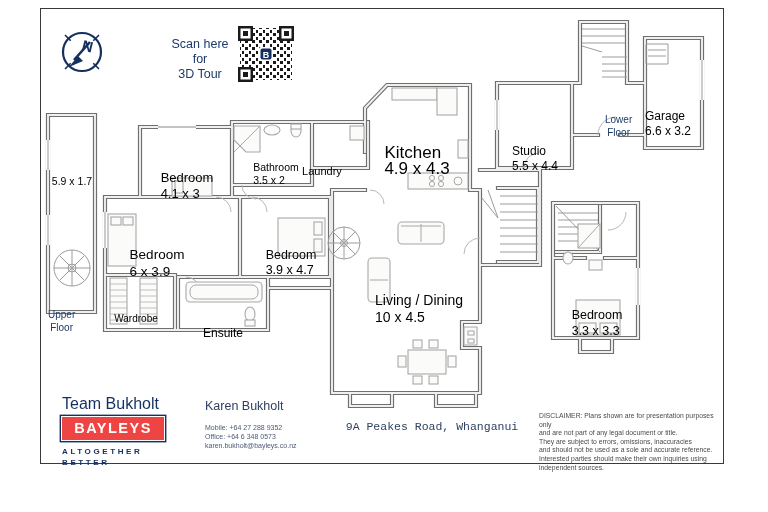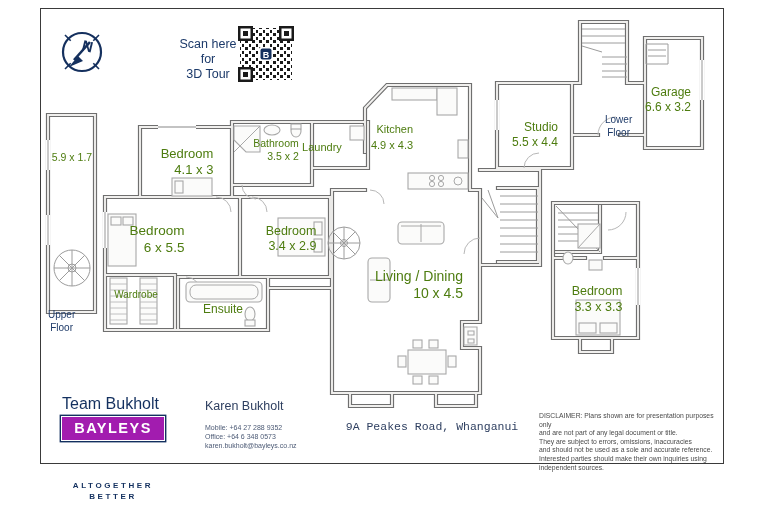--- a/index.html
+++ b/index.html
@@ -13,35 +13,35 @@
   .wall-outer{stroke:#6f6f6f;stroke-width:4.2;fill:none;stroke-linecap:square;stroke-linejoin:miter;}
   .wall-inner{stroke:#f1f0ee;stroke-width:1.9;fill:none;stroke-linecap:square;stroke-linejoin:miter;}
   .stair{stroke:#9c9c9c;stroke-width:1;fill:none;}
   .furn{stroke:#a8a8a8;stroke-width:1.1;fill:#fbfbfa;}
   .furn-line{stroke:#a8a8a8;stroke-width:1;fill:none;}
   .door{stroke:#b7b7b7;stroke-width:1;fill:none;}
   .win-cut{stroke:#ffffff;stroke-width:4.6;fill:none;}
   .win-line{stroke:#b0b0b0;stroke-width:1.3;fill:none;}
   .hatch{stroke:#b3b3b3;stroke-width:.8;fill:none;}
 
-  .room-label{position:absolute;transform:translateX(-50%);text-align:right;
-              color:#4d7c0f;white-space:nowrap;}
+  .room-label{position:absolute;transform:translateX(-50%);text-align:left;
+              color:#000000;white-space:nowrap;margin-top:24px;}
   .left-label{position:absolute;text-align:center;color:#1e3a68;white-space:nowrap;}
   .room-label .ln{display:block;}
 
-  .scan-label{position:absolute;left:208px;top:37px;transform:translateX(-50%);
+  .scan-label{position:absolute;left:200px;top:37px;transform:translateX(-50%);
               text-align:center;color:#1c3a6a;font-size:12.5px;line-height:15px;}
 
   .team{position:absolute;left:62px;top:395px;color:#13305f;font-size:16px;font-weight:400;}
   .bayleys-logo{position:absolute;left:62px;top:417px;width:102px;height:23px;
-                background:#a21caf;color:#ffffff;font-weight:bold;font-size:14.5px;
+                background:#ef4444;color:#ffffff;font-weight:bold;font-size:14.5px;
                 letter-spacing:1.5px;text-align:center;line-height:23px;
                 box-shadow:0 0 0 1px #ffffff,0 0 0 2.4px #13305f;}
-  .tagline{position:absolute;left:62px;top:447px;width:102px;text-align:center;
-           color:#13305f;font-size:8px;font-weight:bold;letter-spacing:2.6px;line-height:10.5px;margin-top:34px;}
+  .tagline{position:absolute;left:62px;top:447px;width:102px;
+           color:#13305f;font-size:8px;font-weight:bold;letter-spacing:2.6px;line-height:10.5px;}
   .agent-name{position:absolute;left:205px;top:399px;color:#2e3f60;font-size:12.5px;}
   .agent-contact{position:absolute;left:205px;top:423px;color:#4c5a75;font-size:7px;line-height:9px;}
   .address{position:absolute;left:432px;top:420px;transform:translateX(-50%);
            color:#2e3f60;font-size:11.5px;white-space:nowrap;font-family:Liberation Mono, monospace;}
   .disclaimer{position:absolute;left:539px;top:412px;width:186px;color:#4a4a4a;
               font-size:6.8px;line-height:8.6px;}
 </style>
 </head>
 <body>
 
@@ -249,31 +249,31 @@
     <span class="ln">Bedroom</span>
     <span class="ln">4.1 x 3</span>
   </div>
   <div class="room-label" style="left:276px;top:137px;font-size:10.5px;line-height:13px">
     <span class="ln">Bathroom</span>
     <span class="ln">3.5 x 2</span>
   </div>
   <div class="room-label" style="left:322px;top:141px;font-size:11px">
     <span class="ln">Laundry</span>
   </div>
-  <div class="room-label" style="left:392px;top:121px;font-size:11px;line-height:16px">
+  <div class="room-label" style="left:417px;top:121px;font-size:17px;line-height:16px">
     <span class="ln">Kitchen</span>
     <span class="ln">4.9 x 4.3</span>
   </div>
   <div class="room-label" style="left:157px;top:222px;font-size:13.5px;line-height:17px">
     <span class="ln">Bedroom</span>
-    <span class="ln">6 x 5.5</span>
+    <span class="ln">6 x 3.9</span>
   </div>
   <div class="room-label" style="left:291px;top:224px;font-size:12.5px;line-height:15px">
     <span class="ln">Bedroom</span>
-    <span class="ln">3.4 x 2.9</span>
+    <span class="ln">3.9 x 4.7</span>
   </div>
   <div class="room-label" style="left:136px;top:289px;font-size:10px">
     <span class="ln">Wardrobe</span>
   </div>
   <div class="room-label" style="left:223px;top:302px;font-size:12px">
     <span class="ln">Ensuite</span>
   </div>
   <div class="room-label" style="left:419px;top:268px;font-size:14px;line-height:17px">
     <span class="ln">Living / Dining</span>
     <span class="ln">10 x 4.5</span>

